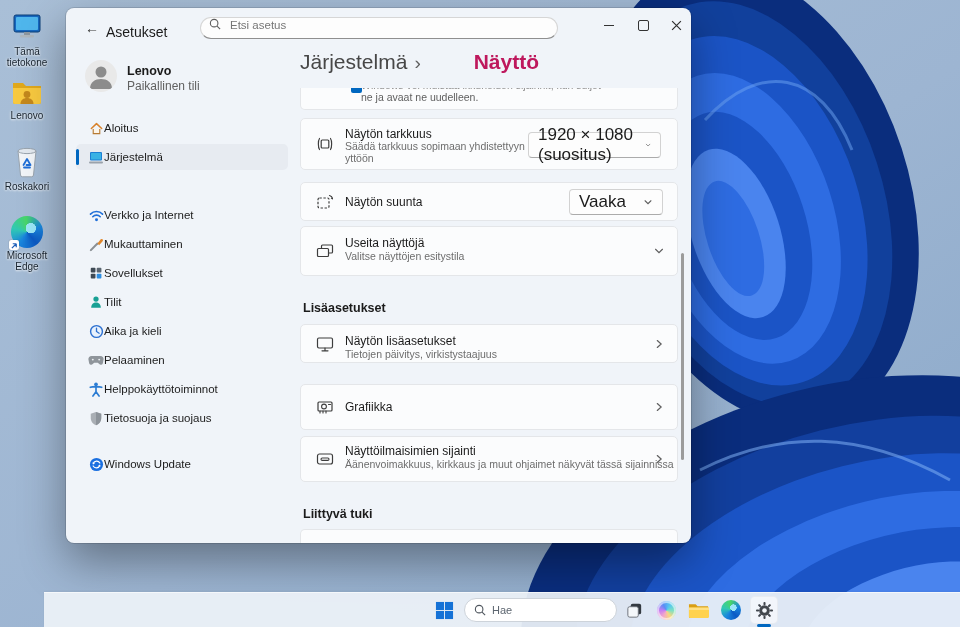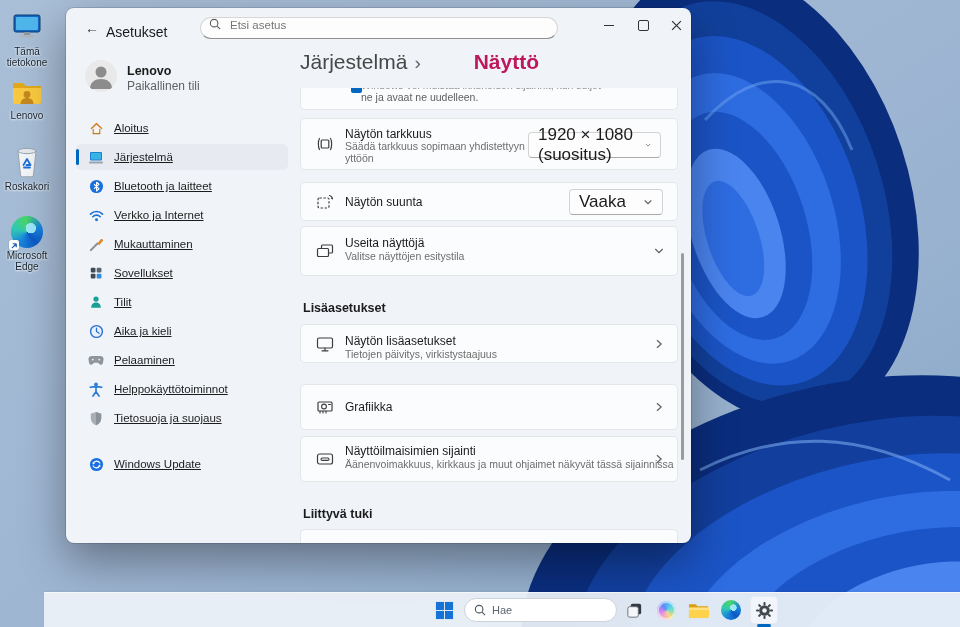--- a/index.html
+++ b/index.html
@@ -19,21 +19,21 @@
   .titlebar-btn{position:absolute;top:6px;width:28px;height:22px;display:flex;align-items:center;justify-content:center;}
   .hdr-search{position:absolute;left:134px;top:9px;width:358px;height:22px;background:#fdfdfd;
       border:1px solid #d6d6d6;border-bottom-color:#8f8f8f;border-radius:12px;display:flex;align-items:flex-start;padding:0 8px;box-sizing:border-box;}
   .hdr-search input{border:none;outline:none;background:transparent;font-size:11.5px;color:#333;width:100%;
       font-family:"Liberation Sans",sans-serif;}
   .hdr-search input::placeholder{color:#767676;}
   
   .side-item{position:absolute;left:10px;width:212px;height:26px;border-radius:5px;
       display:flex;align-items:center;font-size:11.5px;color:#1c1c1c;}
   .side-item .ic{width:16px;height:16px;margin-left:12px;flex:0 0 16px;display:flex;align-items:center;justify-content:center;}
-  .side-item .tx{margin-left:10px;white-space:nowrap;text-decoration:underline;}
+  .side-item .tx{white-space:nowrap;}
   .side-item.selected{background:#e7ebf1;}
   .side-item.selected::before{content:"";position:absolute;left:0;top:5px;width:3px;height:16px;border-radius:2px;background:var(--accent);}
   
   .crumb{position:absolute;left:234px;top:42px;font-size:21px;color:#474747;}
   .crumb b{color:#be185d;font-weight:700;margin-left:46px;}
   .crumb .sep{color:#5f5f5f;margin:0 7px;font-size:19px;}
   .card{position:absolute;left:234px;width:378px;background:#fbfcfd;border:1px solid #e4e6e9;
         border-radius:5px;box-sizing:border-box;}
   .card .ic{position:absolute;left:14px;top:50%;transform:translateY(-50%);width:20px;height:20px;}
   .card .title{position:absolute;left:44px;font-size:12px;color:#1b1b1b;}
@@ -193,29 +193,20 @@
       <span class="ic">
         <svg width="16" height="15" viewBox="0 0 16 15">
             <rect x="2" y="2" width="12" height="8.5" rx="1" fill="#1d7fd4"></rect>
             <rect x="3" y="3" width="10" height="6.5" rx=".5" fill="#39b2e4"></rect>
             <rect x="1" y="11.5" width="14" height="2" rx="1" fill="#9aa2ab"></rect>
           </svg>
       </span>
         <span class="tx">Järjestelmä</span>
     </div>
 
-    <div class="side-item" style="top:165px">
-      <span class="ic">
-        <svg width="15" height="15" viewBox="0 0 16 16">
-            <circle cx="8" cy="8" r="7" fill="#1a6fe0"></circle>
-            <path d="M8,3.2 L10.6,5.6 L5.4,10.4 M5.4,5.6 L10.6,10.4 L8,12.8 V3.2" stroke="#fff" stroke-width="1.1" fill="none" stroke-linejoin="round"></path>
-          </svg>
-      </span>
-        <span class="tx">Bluetooth ja laitteet</span>
-    </div>
 
     <div class="side-item" style="top:223px">
       <span class="ic">
         <svg width="15" height="15" viewBox="0 0 16 16">
             <path d="M2,14 L9,7" stroke="#8a8f94" stroke-width="2.2" stroke-linecap="round"></path>
             <path d="M9,7 L12.5,2.5 a1.4,1.4 0 0 1 2,2 L10.8,8.8 Z" fill="#e0862a"></path>
           </svg>
       </span>
         <span class="tx">Mukauttaminen</span>
     </div>

